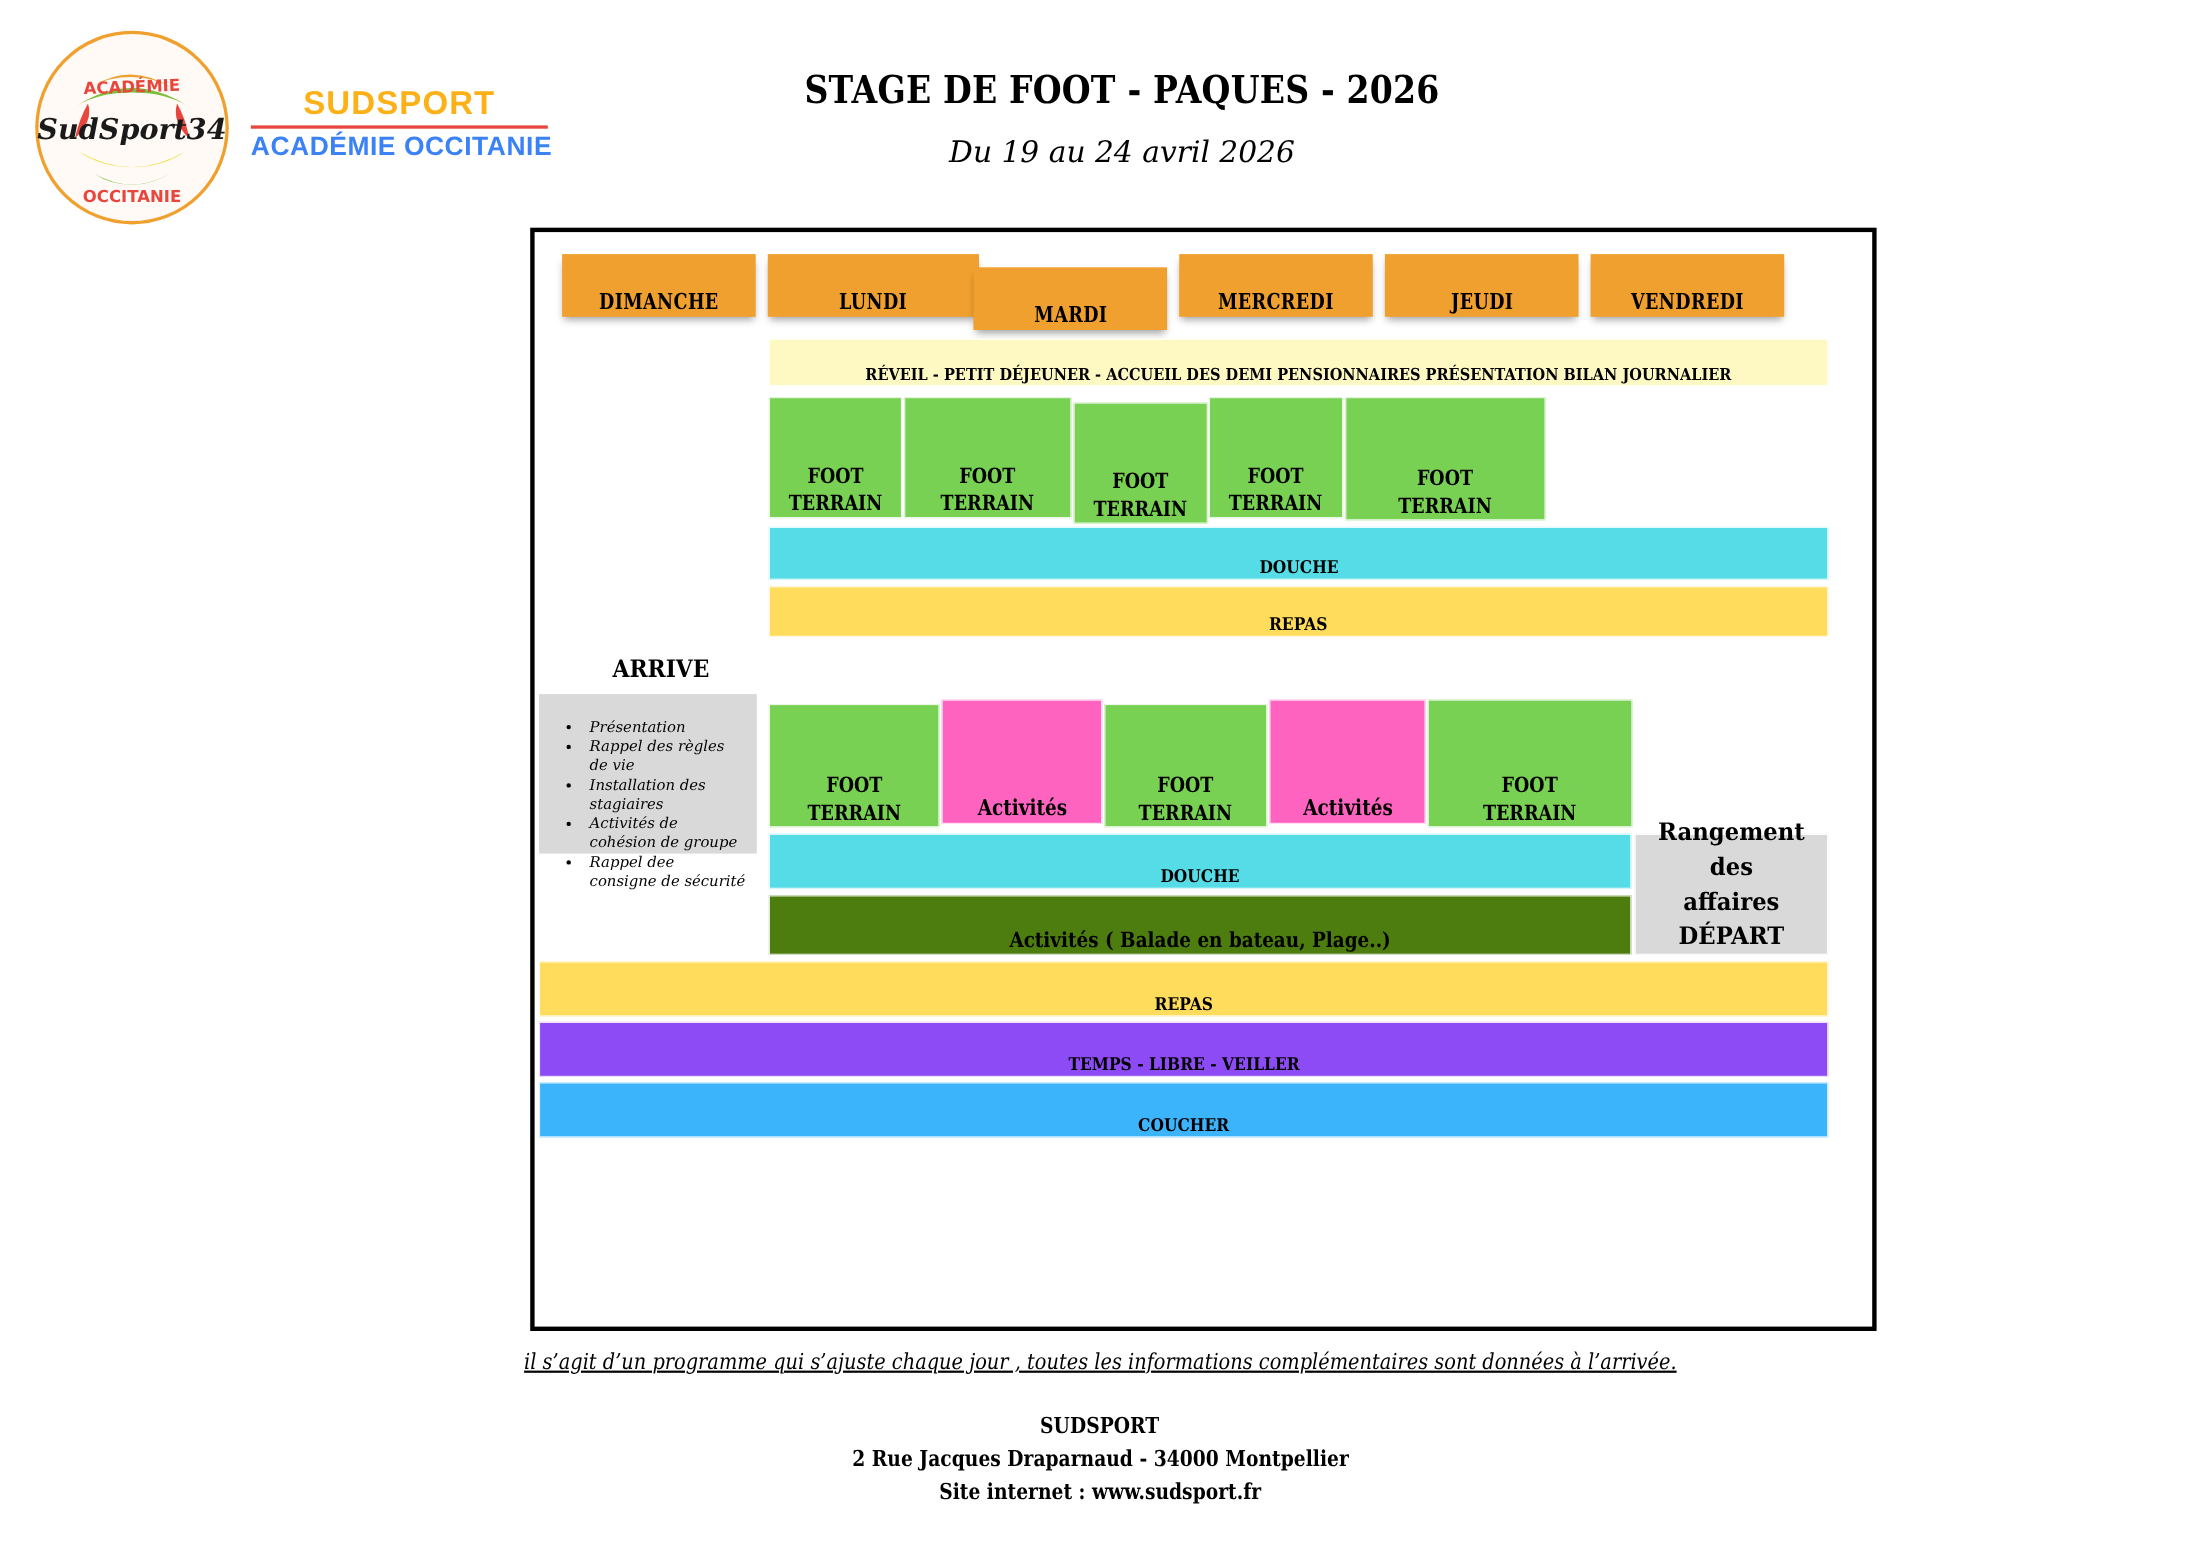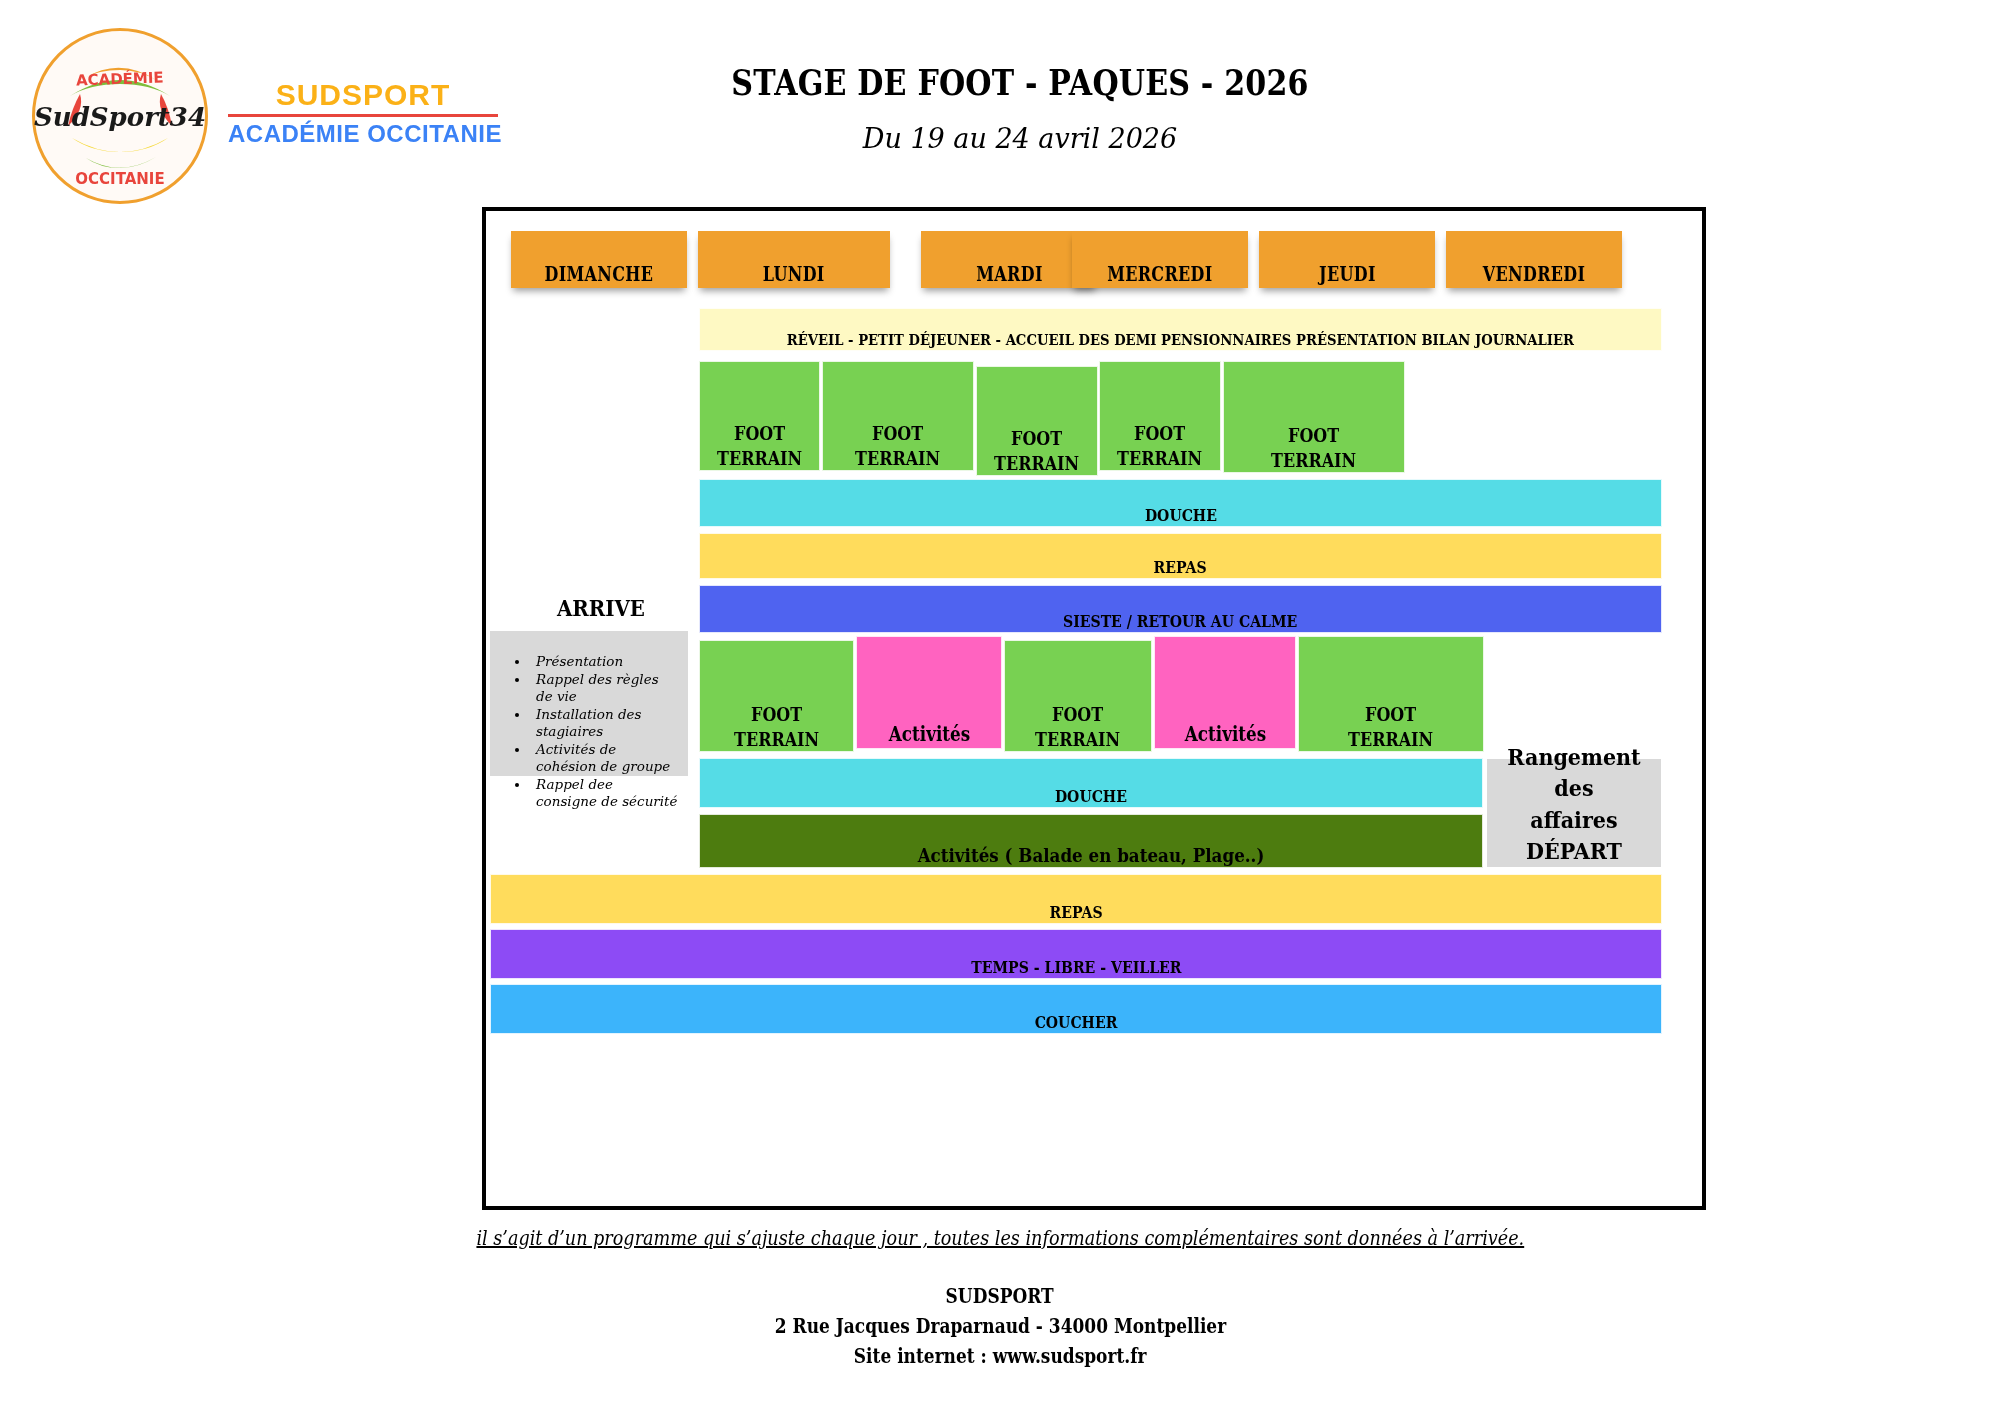--- a/index.html
+++ b/index.html
@@ -179,21 +179,21 @@
 </div>
 
 <div id="frame">
 
   <div class="cell day" style="left:25px;top:20px;width:176px;height:57px;">
     <span class="txt">DIMANCHE</span>
   </div>
   <div class="cell day" style="left:212px;top:20px;width:192px;height:57px;">
     <span class="txt">LUNDI</span>
   </div>
-  <div class="cell day" style="left:399px;top:20px;width:176px;height:57px;margin-left:36px;">
+  <div class="cell day" style="left:399px;top:32px;width:176px;height:57px;">
     <span class="txt">MARDI</span>
   </div>
   <div class="cell day" style="left:586px;top:20px;width:176px;height:57px;">
     <span class="txt">MERCREDI</span>
   </div>
   <div class="cell day" style="left:773px;top:20px;width:176px;height:57px;">
     <span class="txt">JEUDI</span>
   </div>
   <div class="cell day" style="left:960px;top:20px;width:176px;height:57px;">
     <span class="txt">VENDREDI</span>
@@ -225,23 +225,20 @@
   </div>
 
   <div class="cell cyan wide" style="left:213px;top:268px;width:963px;height:48px;">
     <span class="txt">DOUCHE</span>
   </div>
 
   <div class="cell yellow wide" style="left:213px;top:322px;width:963px;height:46px;">
     <span class="txt">REPAS</span>
   </div>
 
-  <div class="cell blue wide" style="left:213px;top:374px;width:963px;height:48px;">
-    <span class="txt">SIESTE / RETOUR AU CALME</span>
-  </div>
 
   <div id="arrive" style="left:25px;top:384px;width:180px;">
     <span>ARRIVE</span>
   </div>
 
   <div id="bullets" style="left:4px;top:420px;width:198px;height:145px;">
     <ul>
       <li>Présentation</li>
       <li>Rappel des règles de vie</li>
       <li>Installation des stagiaires</li>

